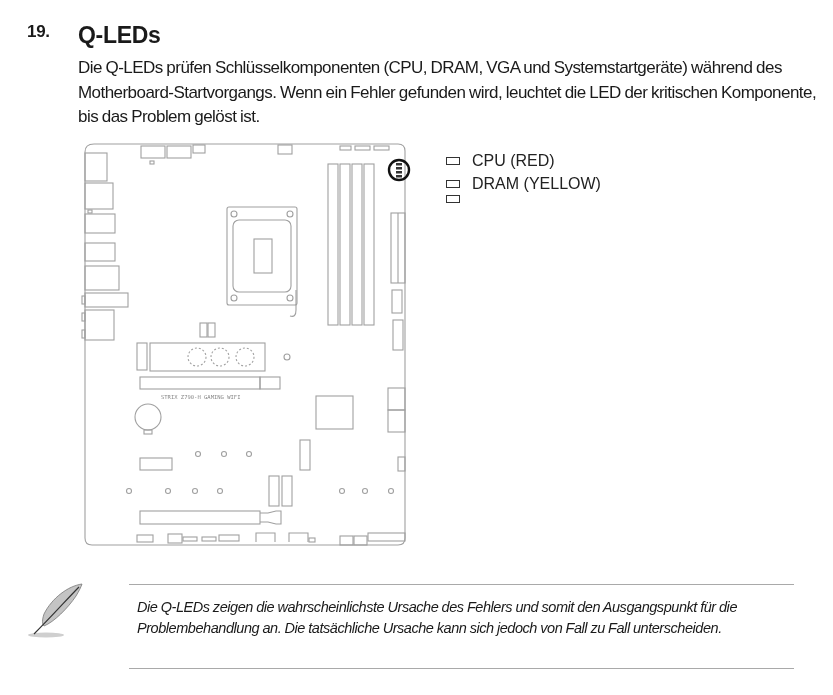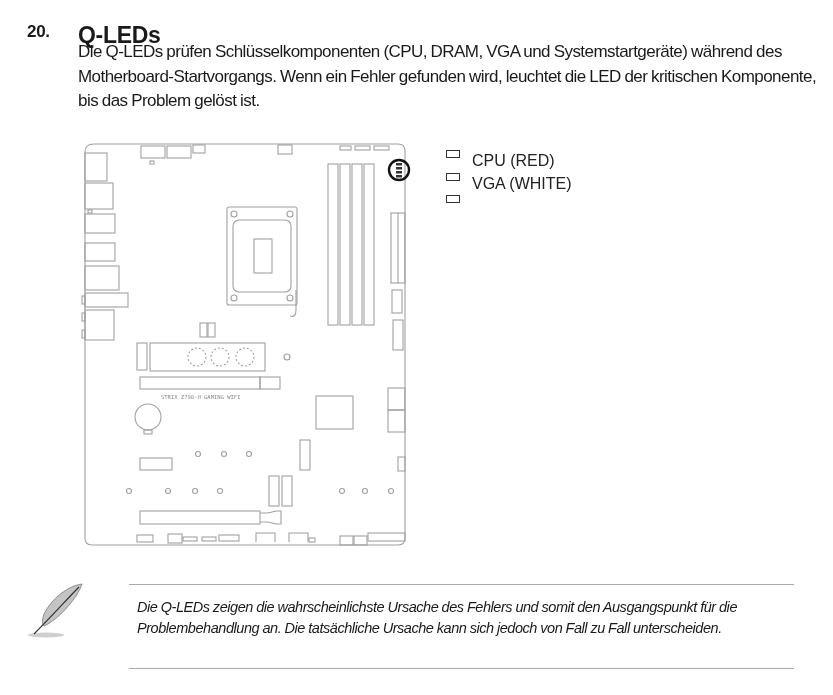--- a/index.html
+++ b/index.html
@@ -1,34 +1,34 @@
 <!DOCTYPE html>
 <html><head>
   <meta charset="utf-8">
   <style>
     html, body { margin:0; padding:0; background:#ffffff; }
     body { width:833px; height:695px; position:relative; overflow:hidden;
            font-family:"Liberation Sans", sans-serif; color:#1a1a1a; }
     .sec-num { position:absolute; left:27px; top:22px; font-size:17px; font-weight:bold; letter-spacing:-0.3px; }
     .sec-title { position:absolute; left:78px; top:22px; font-size:23px; font-weight:bold; letter-spacing:-0.3px; }
-    .intro { position:absolute; left:78px; top:40px; width:740px; font-size:17px; line-height:24.5px;
+    .intro { position:absolute; left:78px; top:56px; width:740px; font-size:17px; line-height:24.5px;
              letter-spacing:-0.55px; word-spacing:-0.5px; }
     .board { position:absolute; left:0; top:0; width:833px; height:560px; }
     .legend { position:absolute; left:446px; top:150px; font-size:16px; line-height:22.5px; color:#222; }
-    .legend-item { display:flex; }
+    .legend-item { display:flex; align-items:center; }
     .led-box { width:12px; height:6px; border:1.3px solid #333; margin-right:12px; display:inline-block; }
     .note-icon { position:absolute; left:24px; top:578px; width:62px; height:62px; }
     .note-rule { position:absolute; left:129px; width:665px; height:0; border-top:1.6px solid #a9a9a9; }
     .note-text { position:absolute; left:137px; top:597px; width:660px; font-size:14.5px; line-height:21px;
                  letter-spacing:-0.45px; word-spacing:-0.3px; color:#1a1a1a;font-style:italic; }
   </style>
 </head>
 <body>
 
-<div class="sec-num">20.</div>
+<div class="sec-num">19.</div>
 <div class="sec-title">Q-LEDs</div>
 <div class="intro">Die Q-LEDs prüfen Schlüsselkomponenten (CPU, DRAM, VGA und Systemstartgeräte) während des Motherboard-Startvorgangs. Wenn ein Fehler gefunden wird, leuchtet die LED der kritischen Komponente, bis das Problem gelöst ist.</div>
 
 <svg class="board" viewBox="0 0 833 560" xmlns="http://www.w3.org/2000/svg">
   <g fill="none" stroke="#a0a0a0" stroke-width="1.1">
 
     <path d="M94,144 H398 Q405,144 405,151 V538 Q405,545 398,545 H92 Q85,545 85,538 V152 Q85,144 94,144 Z"></path>
 
     <rect x="85" y="153" width="22" height="28"></rect>
     <rect x="85" y="183" width="28" height="26"></rect>
@@ -137,21 +137,21 @@
   </g>
 </svg>
 
 <div class="legend">
   <div class="legend-item">
     <span class="led-box"></span>
     <span>CPU (RED)</span>
   </div>
   <div class="legend-item">
     <span class="led-box"></span>
-    <span>VGA (WHITE)</span>
+    <span>DRAM (YELLOW)</span>
   </div>
   <div class="legend-item">
     <span class="led-box"></span>
   </div>
 </div>
 
 <svg class="note-icon" viewBox="0 0 62 62" xmlns="http://www.w3.org/2000/svg">
   <ellipse cx="22" cy="57" rx="18" ry="2.5" fill="#cfcfcf"></ellipse>
   <path d="M58,6 C44,8 28,20 20,36 C18,42 18,46 20,48 C30,44 44,30 52,18 C55,13 57,9 58,6 Z" fill="#c4c4c4" stroke="#777" stroke-width="0.8"></path>
   <path d="M55,9 C44,20 30,36 10,56" fill="none" stroke="#333" stroke-width="1.2"></path>

